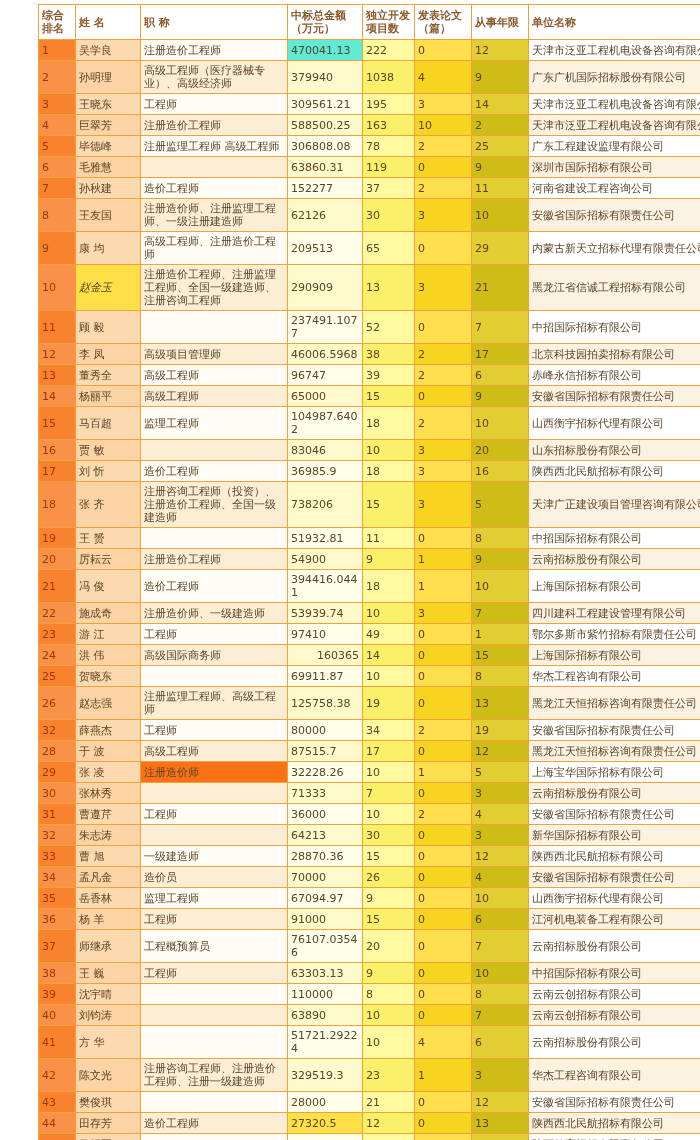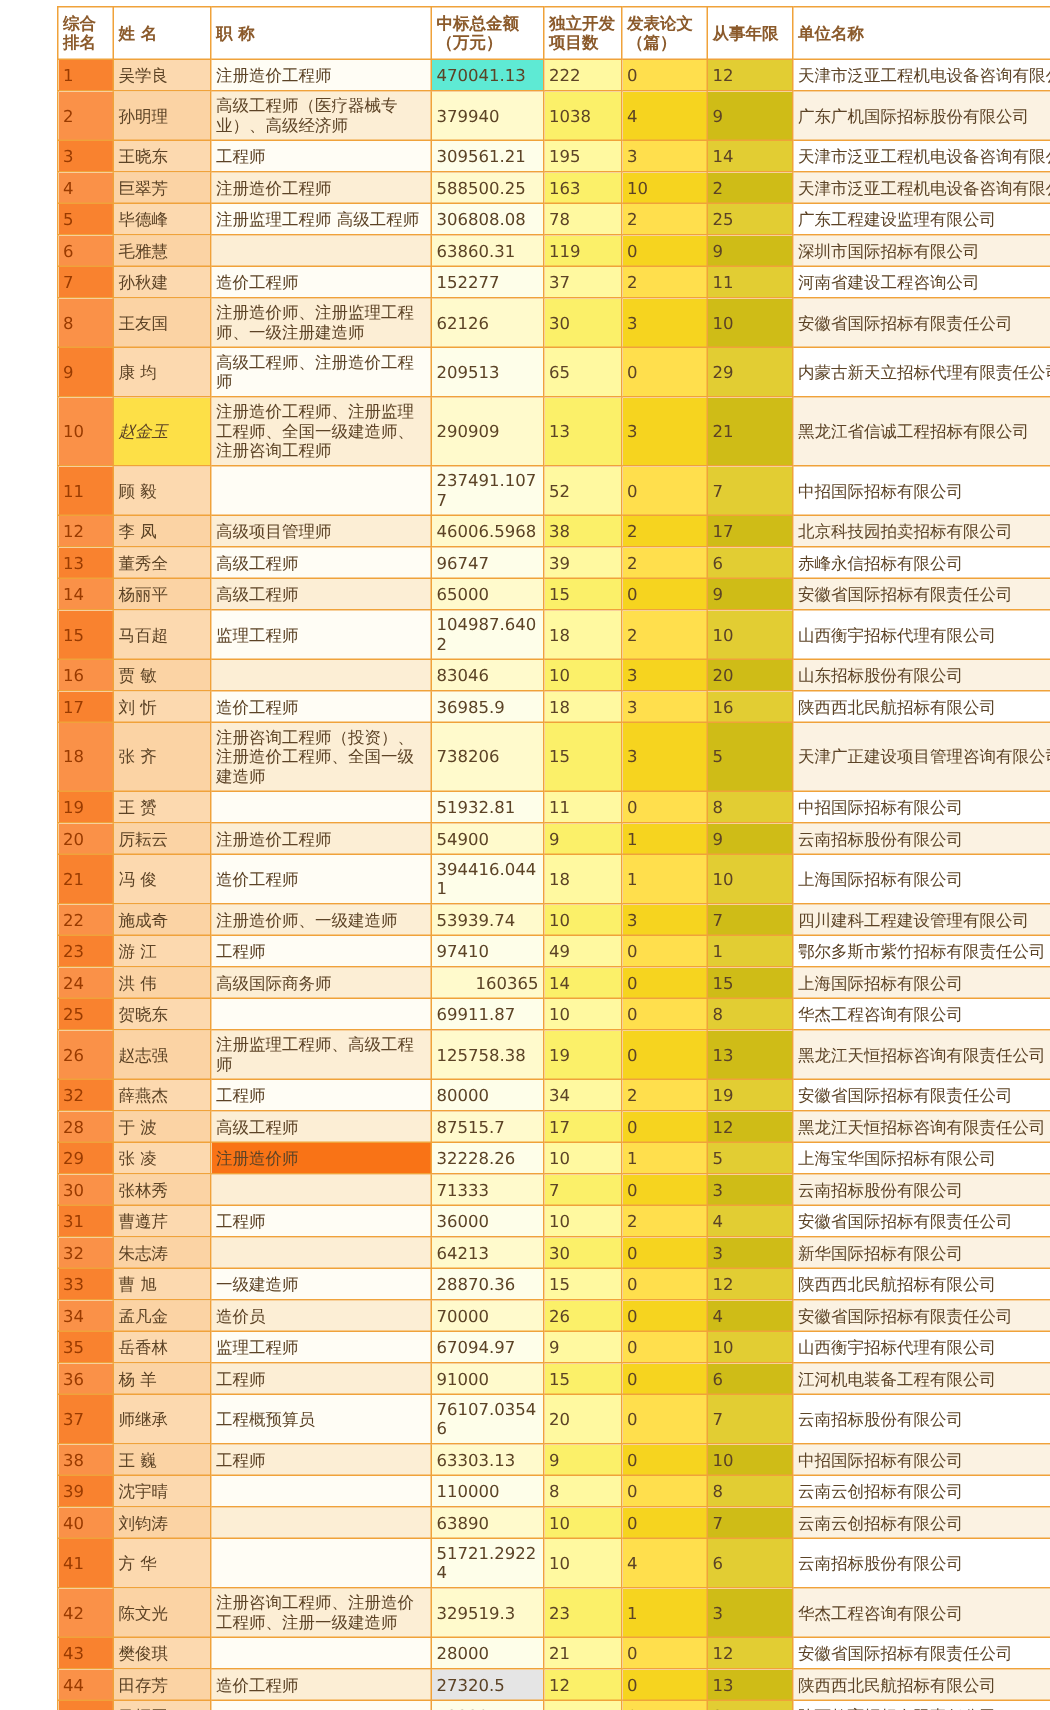--- a/index.html
+++ b/index.html
@@ -469,21 +469,21 @@
           <td class="col-money" style="background: rgb(254, 254, 233);">28000</td>
           <td class="col-projects" style="background: rgb(255, 249, 160);">21</td>
           <td class="col-papers" style="background: rgb(255, 223, 77);">0</td>
           <td class="col-years" style="background: rgb(226, 205, 51);">12</td>
           <td class="col-company" style="background: rgb(255, 255, 255);">安徽省国际招标有限责任公司</td>
         </tr>
         <tr>
           <td class="col-rank" style="background: rgb(250, 145, 72);">44</td>
           <td class="col-name" style="background: rgb(251, 211, 164);">田存芳</td>
           <td class="col-title" style="background: rgb(252, 238, 213);">造价工程师</td>
-          <td class="col-money" style="background: #e5e5e5;">27320.5</td>
+          <td class="col-money" style="background: #fde047;">27320.5</td>
           <td class="col-projects" style="background: rgb(251, 240, 105);">12</td>
           <td class="col-papers" style="background: rgb(246, 212, 31);">0</td>
           <td class="col-years" style="background: rgb(207, 188, 23);">13</td>
           <td class="col-company" style="background: rgb(251, 242, 226);">陕西西北民航招标有限公司</td>
         </tr>
         <tr>
           <td class="col-rank" style="background: rgb(249, 130, 47);">45</td>
           <td class="col-name" style="background: rgb(252, 217, 175);">马振亚</td>
           <td class="col-title" style="background: rgb(255, 253, 245);"></td>
           <td class="col-money" style="background: rgb(254, 254, 233);">52229</td>

